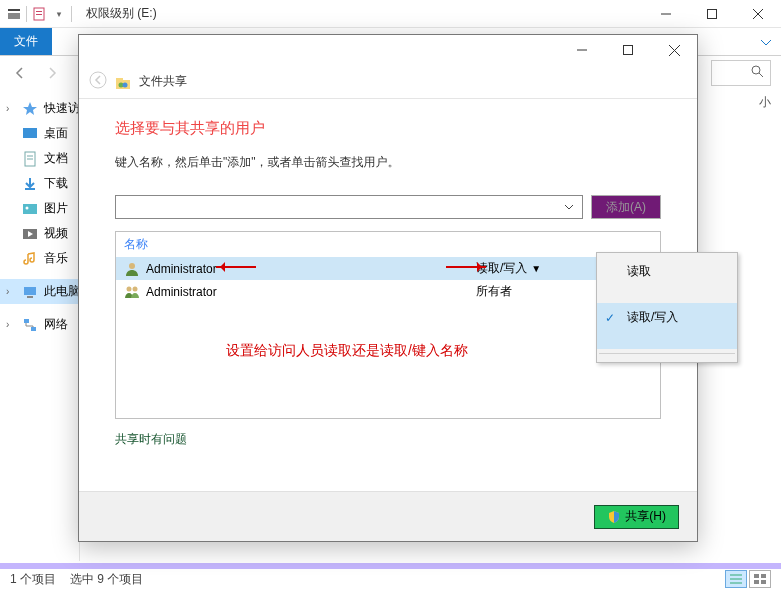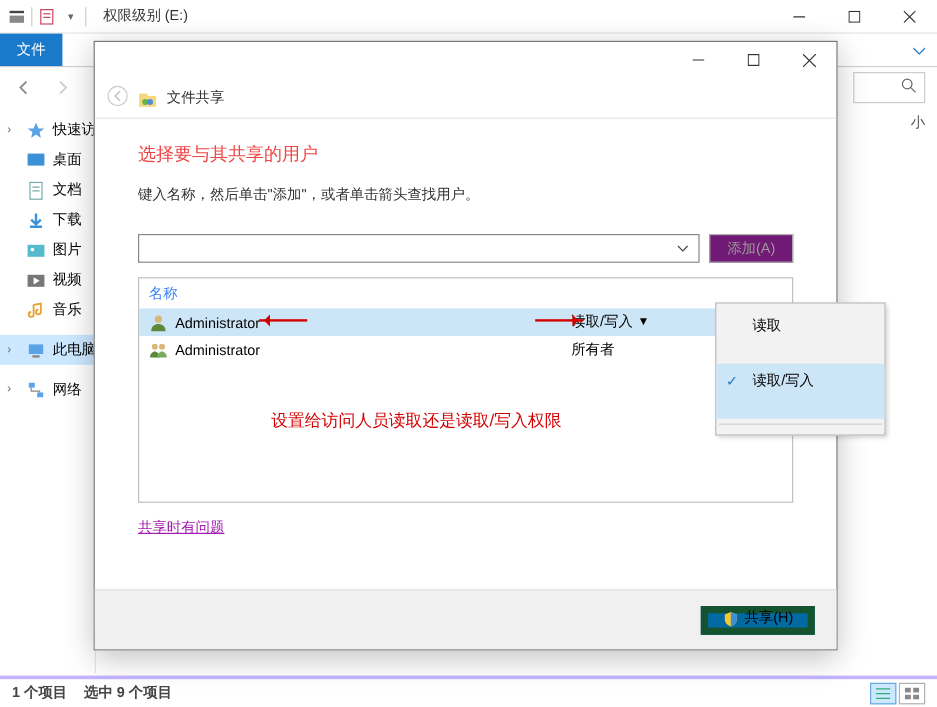--- a/index.html
+++ b/index.html
@@ -27,21 +27,21 @@
 .body-row { display: flex; height: calc(100% - 118px); }
 .sidebar { width: 80px; border-right: 1px solid #e5e5e5; padding-top: 6px; overflow: hidden; }
 .side-item { display: flex; align-items: center; gap: 6px; padding: 4px 6px 4px 22px; white-space: nowrap; color: #000; position: relative; }
 .side-item.sel { background: #cce8ff; }
 .side-icon { width: 16px; height: 16px; flex: 0 0 16px; }
 .side-caret { position: absolute; left: 6px; color: #666; font-size: 10px; }
 
 .columns-hdr { position: absolute; top: 94px; right: 10px; color: #555; }
 .list-area { flex: 1; }
 
-.statusbar { position: absolute; bottom: 0; left: 0; right: 0; height: 26px; border-top: 3px solid #c4b5fd; display: flex; align-items: center; padding: 0 10px; color: #444; gap: 14px; font-weight: bold; }
+.statusbar { position: absolute; bottom: 0; left: 0; right: 0; height: 26px; border-top: 6px solid #c4b5fd; display: flex; align-items: center; padding: 0 10px; color: #444; gap: 14px; }
 .view-toggle { margin-left: auto; display: flex; gap: 2px; }
 .view-btn { width: 22px; height: 18px; border: 1px solid #b0b0b0; display: flex; align-items: center; justify-content: center; }
 .view-btn.active { background: #cce8ff; border-color: #6aa9e0; }
 
 
 .dialog { position: absolute; top: 34px; left: 78px; width: 620px; height: 508px; background: #fff; border: 1px solid #777; box-shadow: 0 6px 24px rgba(0,0,0,0.25); display: flex; flex-direction: column; }
 .dlg-titlebar { height: 30px; display: flex; align-items: center; justify-content: flex-end; }
 .dlg-winbtn { width: 46px; height: 30px; display: flex; align-items: center; justify-content: center; color: #333; }
 .dlg-header { height: 34px; display: flex; align-items: center; padding: 0 10px; gap: 8px; border-bottom: 1px solid #e5e5e5; }
 .dlg-back { color: #bbb; }
@@ -76,24 +76,24 @@
 .arrow.rev::after { right: auto; left: -1px; border-left-color: transparent; border-right-color: #d40000; }
 
 .annot { color: #d40000; font-size: 14px; position: absolute; }
 
 .context-menu { position: absolute; top: 247px; right: -58px; width: 142px; background: #f2f2f2; border: 1px solid #bcbcbc; box-shadow: 2px 2px 4px rgba(0,0,0,0.2); padding: 4px 0; }
 .cm-item { display: flex; align-items: center; padding: 6px 10px 23px 30px; color: #000; position: relative; }
 .cm-item.sel { background: #cde6f7; }
 .cm-check { position: absolute; left: 8px; color: #1979ca; }
 .cm-sep { height: 1px; background: #d0d0d0; margin: 4px 2px; }
 
-.link { color: #a21caf; margin-top: 12px; display: inline-block; text-decoration: underline; }
+.link { color: #14532d; margin-top: 12px; display: inline-block; }
 
 .dlg-footer { height: 50px; border-top: 1px solid #e0e0e0; display: flex; align-items: center; justify-content: flex-end; padding: 0 18px; gap: 8px; background: #f0f0f0; }
-.footer-btn { height: 24px; min-width: 84px; padding: 0 12px; border: 6px solid #14532d; background: #0369a1; display: flex; align-items: flex-end; justify-content: center; gap: 4px; }
+.footer-btn { height: 24px; min-width: 84px; padding: 0 12px; border: 1px solid #14532d; background: #22c55e; display: flex; align-items: center; justify-content: center; gap: 4px; }
 .shield { width: 14px; height: 14px; }
 </style>
 </head>
 <body>
 
 <div class="explorer">
   <div class="titlebar">
     <div class="qat">
       <span class="qat-icon">
         <svg viewBox="0 0 16 16">
@@ -347,21 +347,21 @@
           <span>Administrator</span>
         </div>
         <div class="tcell-perm">
           <span>所有者</span>
         </div>
       </div>
 
       <div class="arrow" style="top:34px; left:330px; width:40px;"></div>
       <div class="arrow rev" style="top:34px; left:100px; width:40px;"></div>
 
-      <div class="annot" style="top:110px; left:110px;">设置给访问人员读取还是读取/写入权限</div>
+      <div class="annot" style="top:110px; left:110px;">设置给访问人员读取还是读取/键入名称</div>
 
       <div class="context-menu" style="top:20px; right:-78px;">
         <div class="cm-item">
           <span>读取</span>
         </div>
         <div class="cm-item sel">
           <span class="cm-check">✓</span>
           <span>读取/写入</span>
         </div>
         <div class="cm-sep"></div>

